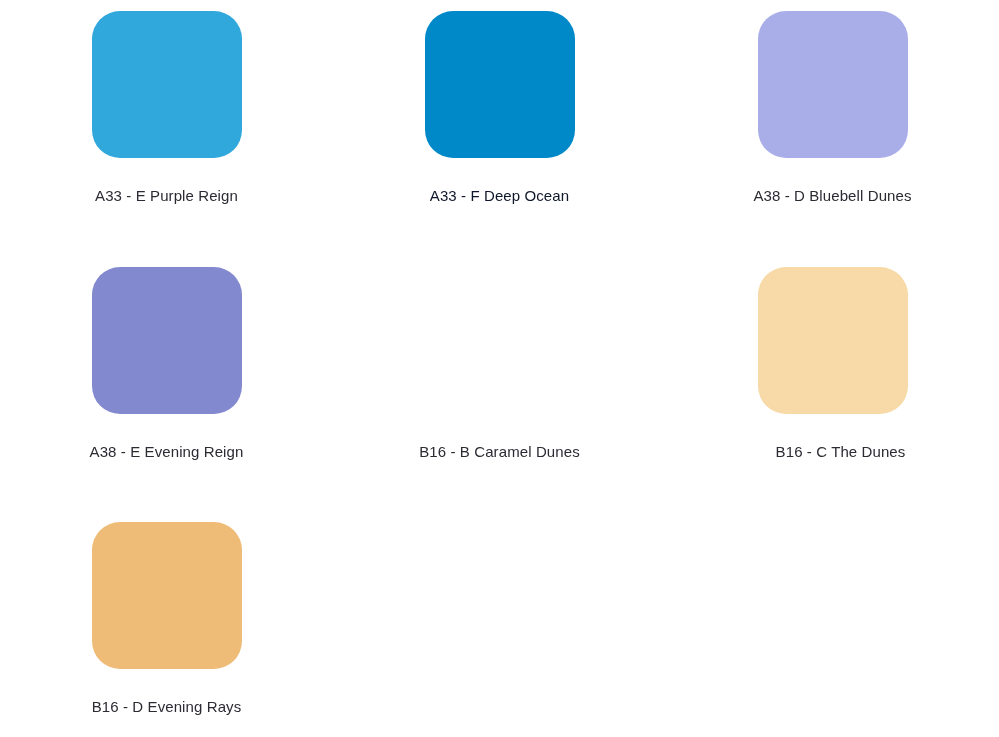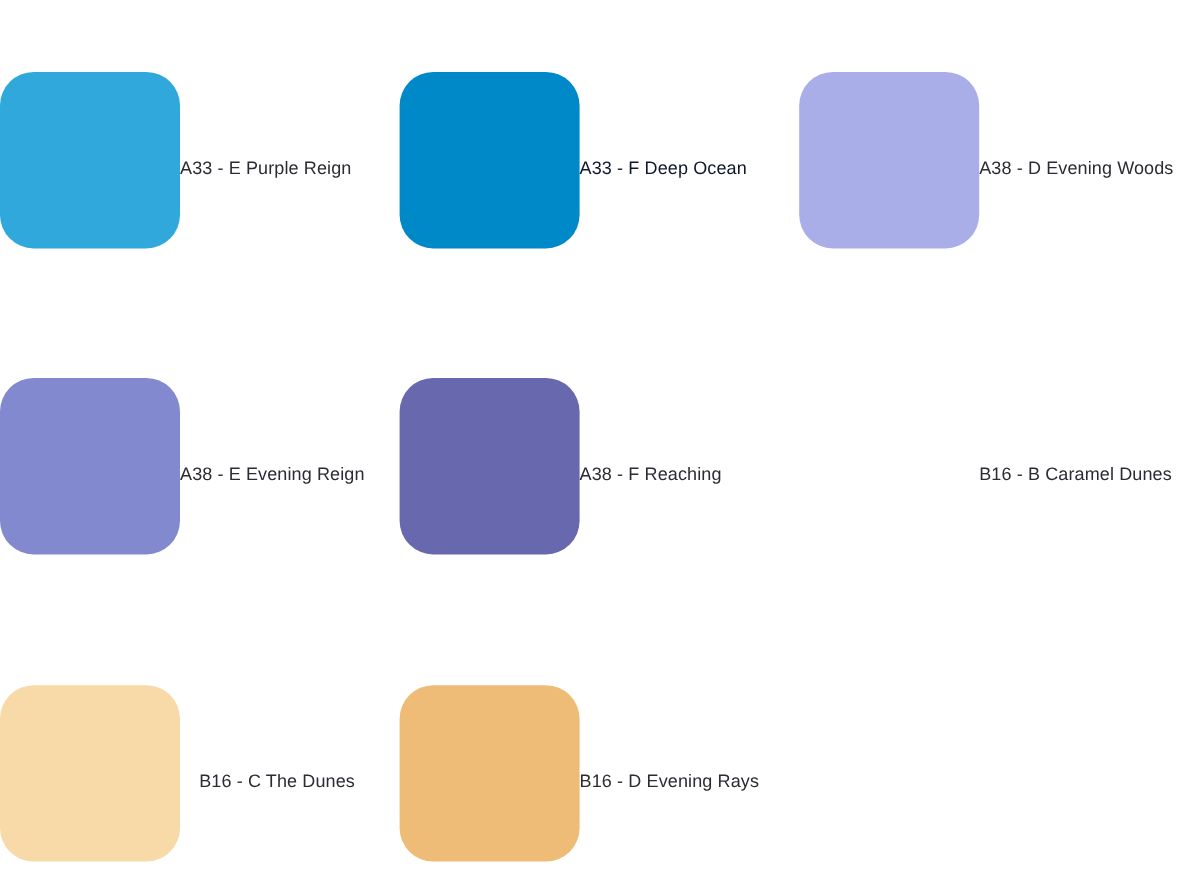--- a/index.html
+++ b/index.html
@@ -24,24 +24,25 @@
     height: 737px;
     display: grid;
     grid-template-columns: repeat(3, 333px);
     grid-template-rows: repeat(3, 255.5px);
     box-sizing: border-box;
   }
 
   .swatch-cell {
     position: relative;
     display: flex;
-    flex-direction: row;
+    flex-direction: column;
     align-items: center;
     box-sizing: border-box;
     padding-top: 11px;
+    gap: 12px;
   }
 
   .swatch-chip {
     width: 150px;
     height: 147px;
     border-radius: 28px;
     flex: none;
     background: #ffffff;
   }
 
@@ -66,32 +67,28 @@
     <div class="swatch-label" style="color: rgb(43, 43, 51);">A33 - E Purple Reign</div>
   </div>
 
   <div class="swatch-cell">
     <div class="swatch-chip" style="background-color: rgb(0, 137, 200);"></div>
     <div class="swatch-label" style="color: #0f172a;">A33 - F Deep Ocean</div>
   </div>
 
   <div class="swatch-cell">
     <div class="swatch-chip" style="background-color: rgb(170, 174, 232);"></div>
-    <div class="swatch-label" style="color: rgb(43, 43, 51);">A38 - D Evening Woods</div>
+    <div class="swatch-label" style="color: rgb(43, 43, 51);">A38 - D Bluebell Dunes</div>
   </div>
 
   <div class="swatch-cell">
     <div class="swatch-chip" style="background-color: rgb(131, 137, 206);"></div>
     <div class="swatch-label" style="color: rgb(43, 43, 51);">A38 - E Evening Reign</div>
   </div>
 
-  <div class="swatch-cell">
-    <div class="swatch-chip" style="background-color: rgb(104, 104, 174);"></div>
-    <div class="swatch-label" style="color: rgb(43, 43, 51);">A38 - F Reaching</div>
-  </div>
 
 
   <div class="swatch-cell">
     <div class="swatch-chip" style="background-color: rgb(255, 255, 255);"></div>
     <div class="swatch-label" style="color: rgb(43, 43, 51);">B16 - B Caramel Dunes</div>
   </div>
 
   <div class="swatch-cell">
     <div class="swatch-chip" style="background-color: rgb(248, 217, 168);"></div>
     <div class="swatch-label" style="color: rgb(43, 43, 51); margin-left: 16px;">B16 - C The Dunes</div>

